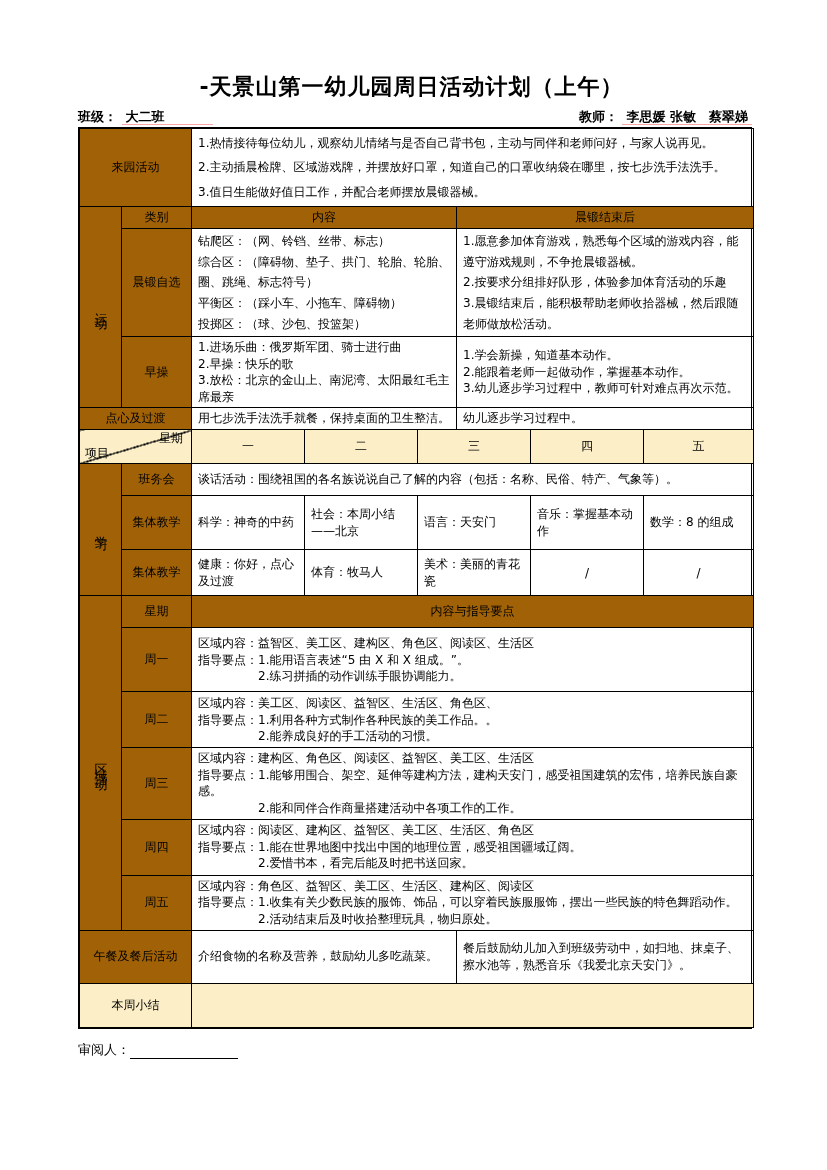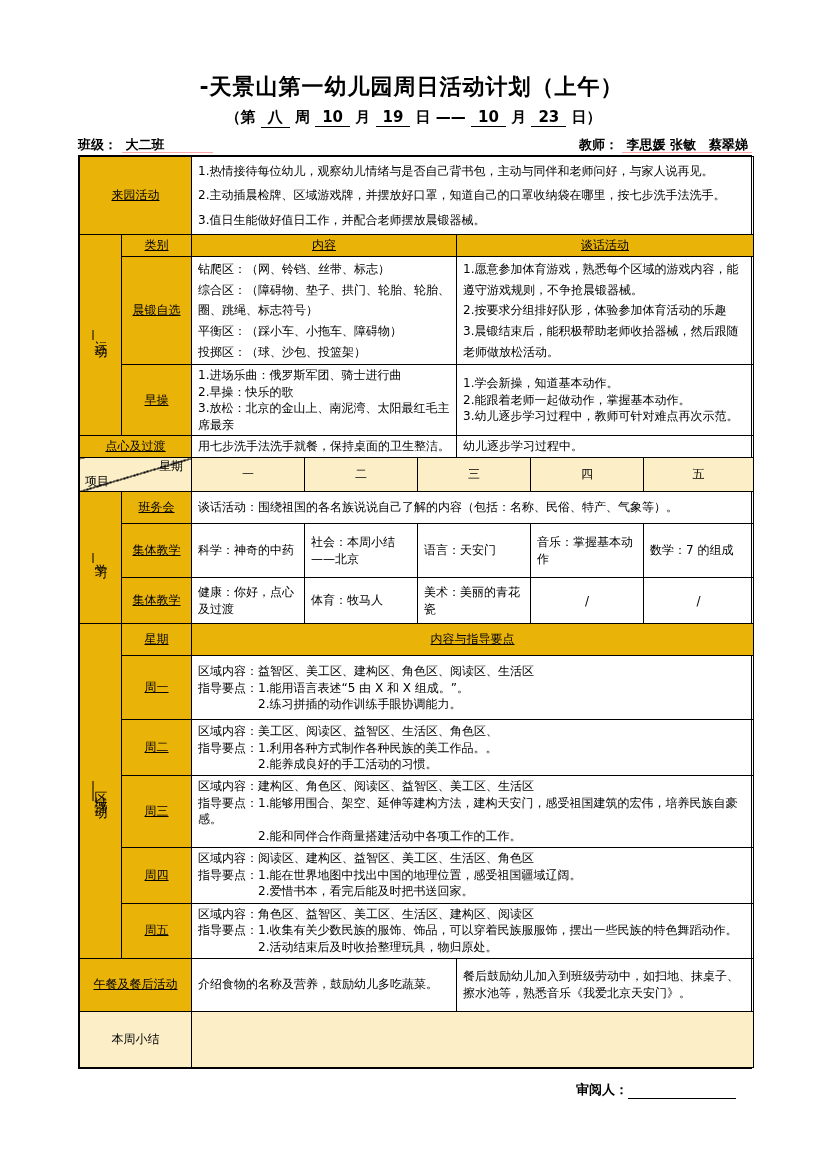--- a/index.html
+++ b/index.html
@@ -32,65 +32,51 @@
   .tbl-wrap { width: 674px; margin-left: 78px; border: 1px solid #000; }
   table {
     width: 100%; border-collapse: collapse; table-layout: fixed;
     margin-top: -1px;
   }
   table:first-child { margin-top: 0; }
   td {
     border: 1px solid #000; font-size: 12px; padding: 2px 6px;
     vertical-align: middle; word-break: break-all;
   }
-  .gray { background: #eab308; text-decoration: underline; }
+  .gray { background: #a16207; }
   .yellow { background: #fcefc8; }
   .c { text-align: center; }
   .pre { white-space: pre-wrap; line-height: 1.38; }
   .xloose { line-height: 2.02; }
   .loose { line-height: 1.72; }
   .tight { line-height: 1.38; }
   .v-label { writing-mode: vertical-lr; margin: 0 auto; letter-spacing: 5px; font-size: 13px; }
   .diag-cell {
     position: relative; padding: 0;
     background:
       linear-gradient(to bottom right,
         transparent calc(50% - 0.7px), #000 calc(50% - 0.7px),
         #000 calc(50% + 0.7px), transparent calc(50% + 0.7px)),
       #fcefc8;
   }
   .diag-top { position: absolute; top: 0px; right: 8px; font-size: 12px; }
   .diag-bottom { position: absolute; bottom: 1px; left: 5px; font-size: 12px; }
   .review-row {
     width: 674px; margin-left: 78px; margin-top: 12px;
-    text-align: right; font-size: 13px; font-weight: bold; padding-right: 16px;
+    text-align: left; font-size: 13px; font-weight: normal; padding-right: 16px;
   }
   .review-blank { display: inline-block; width: 108px; border-bottom: 1px solid #000; height: 14px; vertical-align: bottom; }
 </style>
 </head>
 <body>
 
 <div class="sheet">
 
   <div class="doc-title">-天景山第一幼儿园周日活动计划（上午）</div>
 
-  <div class="doc-subtitle">
-    <span>（第</span>
-    <span class="blank">八</span>
-    <span>周</span>
-    <span class="blank">10</span>
-    <span>月</span>
-    <span class="blank">19</span>
-    <span>日</span>
-    <span>——</span>
-    <span class="blank">10</span>
-    <span>月</span>
-    <span class="blank">23</span>
-    <span>日）</span>
-  </div>
 
   <div class="info-row">
     <div>
       <span>班级：</span>
       <span class="u-val class-val">大二班</span>
     </div>
     <div>
       <span>教师：</span>
       <span class="u-val">李思媛 张敏　蔡翠娣</span>
     </div>
@@ -120,21 +106,21 @@
           <col style="width:265px">
           <col style="width:297px">
         </colgroup>
       <tbody>
           <tr>
         <td class="gray c" rowspan="3">
           <div class="v-label">运动</div>
         </td>
         <td class="gray c" style="height:22px">类别</td>
         <td class="gray c">内容</td>
-        <td class="gray c">谈话活动</td>
+        <td class="gray c">晨锻结束后</td>
       </tr>
       <tr>
         <td class="gray c" style="height:104px">晨锻自选</td>
         <td class="pre loose">钻爬区：（网、铃铛、丝带、标志）
 综合区：（障碍物、垫子、拱门、轮胎、轮胎、圈、跳绳、标志符号）
 平衡区：（踩小车、小拖车、障碍物）
 投掷区：（球、沙包、投篮架）</td>
         <td class="pre loose">1.愿意参加体育游戏，熟悉每个区域的游戏内容，能遵守游戏规则，不争抢晨锻器械。
 2.按要求分组排好队形，体验参加体育活动的乐趣
 3.晨锻结束后，能积极帮助老师收拾器械，然后跟随老师做放松活动。</td>
@@ -194,21 +180,21 @@
         </td>
         <td class="gray c" style="height:32px">班务会</td>
         <td colspan="5">谈话活动：围绕祖国的各名族说说自己了解的内容（包括：名称、民俗、特产、气象等）。</td>
       </tr>
       <tr>
         <td class="gray c" style="height:54px">集体教学</td>
         <td>科学：神奇的中药</td>
         <td>社会：本周小结——北京</td>
         <td>语言：天安门</td>
         <td>音乐：掌握基本动作</td>
-        <td>数学：7 的组成</td>
+        <td>数学：8 的组成</td>
       </tr>
       <tr>
         <td class="gray c" style="height:46px">集体教学</td>
         <td>健康：你好，点心及过渡</td>
         <td>体育：牧马人</td>
         <td>美术：美丽的青花瓷</td>
         <td class="c">/</td>
         <td class="c">/</td>
       </tr>
     </tbody>
@@ -276,21 +262,21 @@
     </tbody>
       </table>
 
     <table>
       <colgroup>
           <col style="width:112px">
           <col style="width:562px">
         </colgroup>
       <tbody>
           <tr>
-        <td class="yellow c" style="height:56px">本周小结</td>
+        <td class="yellow c" style="height:44px">本周小结</td>
         <td class="yellow"></td>
       </tr>
     </tbody>
       </table>
 
   </div>
 
   <div class="review-row">
     <span>审阅人：</span><span class="review-blank"></span>
   </div>

